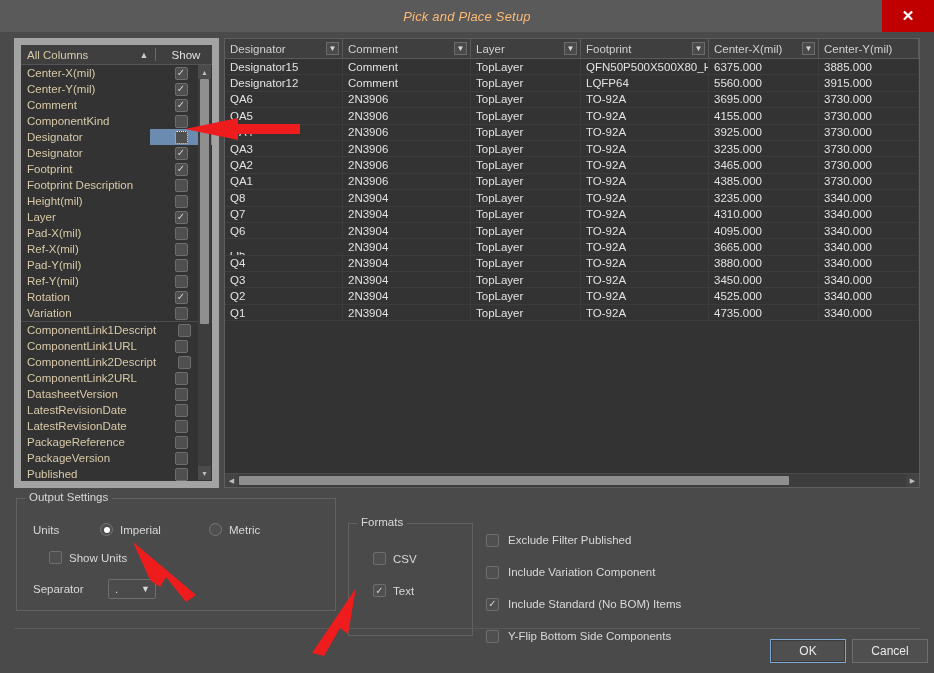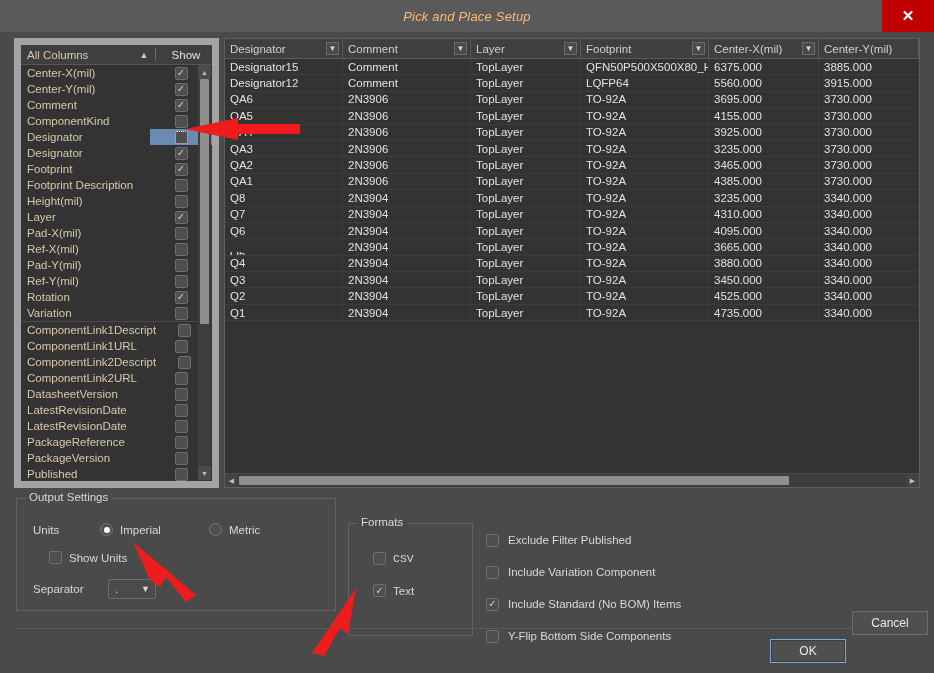--- a/index.html
+++ b/index.html
@@ -175,21 +175,21 @@
   
   .btn {
     position: absolute; height: 24px; width: 76px;
     background: #4f4f4f; border: 1px solid #6e6e6e;
     color: #eaeaea; font-size: 12px;
     display: flex; align-items: center; justify-content: center;
     cursor: pointer;
   }
   .btn.focused { border: 1px solid #7ca8d4; box-shadow: inset 0 0 0 1px #3b3b3b; }
   #ok-button { left: 770px; top: 607px; }
-  #cancel-button { left: 852px; top: 579px; }
+  #cancel-button { left: 852px; top: 607px; }
 
   .footer-sep {
     position: absolute; left: 14px; right: 14px; top: 596px; height: 1px;
     background: #5a5a5a;
   }
 
   
   .combo {
     width: 48px; height: 20px; background: #4b4b4b; border: 1px solid #6e6e6e;
     display: flex; align-items: center; position: relative; border-radius: 2px;
@@ -575,21 +575,21 @@
       <span class="lbl" style="width:68px;">Separator</span>
       <span class="combo">
         <span class="val">.</span>
         <span class="caret">▼</span>
       </span>
     </div>
   </div>
 
   <div class="groupbox" id="formats-box">
     <span class="legend">Formats</span>
-    <div class="opt-row" style="left:24px; top:28px;font-family:Liberation Mono, monospace;">
+    <div class="opt-row" style="left:24px; top:28px;">
       <span class="chk"></span>
       <span class="lbl">CSV</span>
     </div>
     <div class="opt-row" style="left:24px; top:60px;">
       <span class="chk">✓</span>
       <span class="lbl">Text</span>
     </div>
   </div>
 
   <div class="right-opts" id="right-opts">

